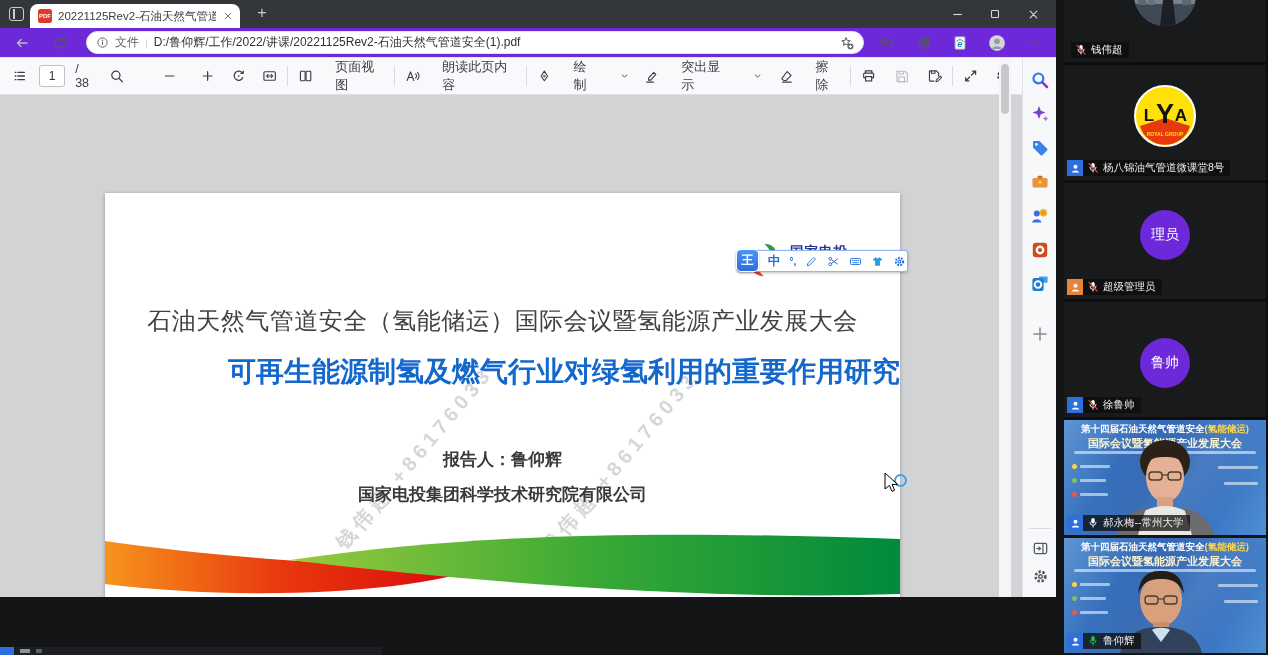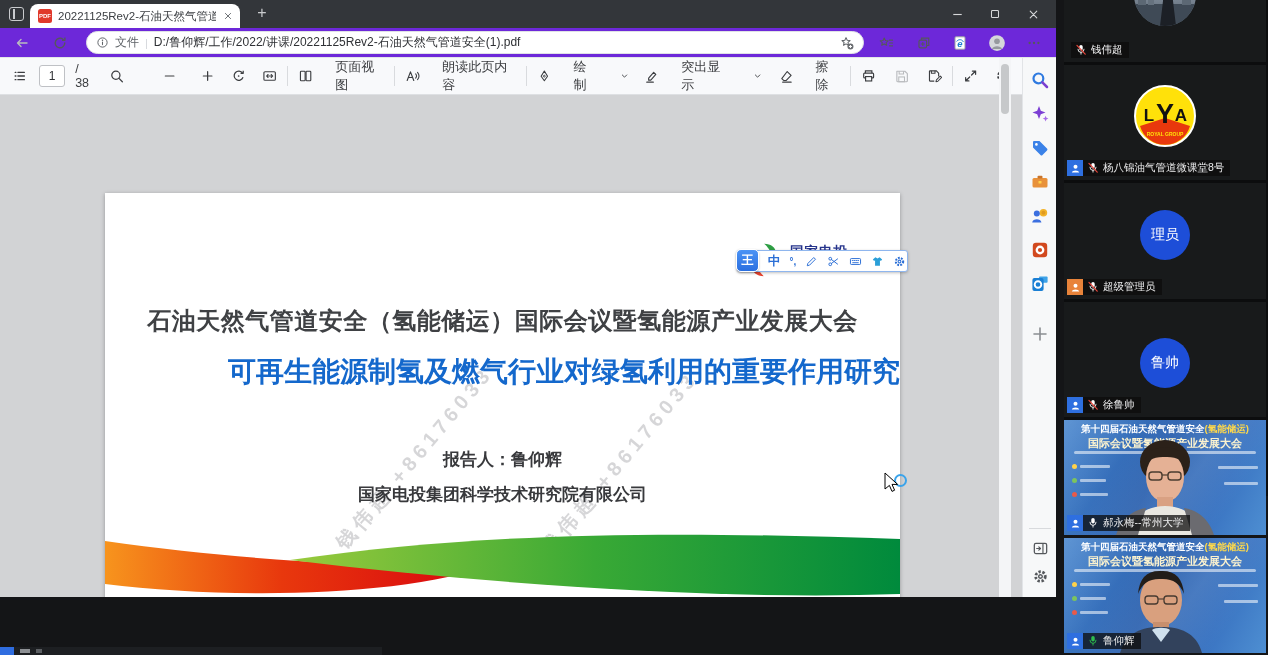--- a/index.html
+++ b/index.html
@@ -42,21 +42,21 @@
   .sbcol{position:absolute;left:7px;top:12px;display:flex;flex-direction:column;gap:14px}
   .sbi{width:20px;height:20px}
   .sbdiv{position:absolute;left:6px;bottom:68px;width:22px;height:1px;background:#d8dadd}
 
   
   .slide{position:absolute;left:105px;top:98px;width:795px;height:450px;background:#fff;box-shadow:0 1px 4px rgba(0,0,0,.3);overflow:hidden}
   .spiclogo{position:absolute;right:52px;top:48px;display:flex;align-items:center;gap:7px}
   .spictxt{display:flex;flex-direction:column;line-height:1.05;color:#26348c;font-weight:bold}
   .spic-cn{font-size:13.5px;letter-spacing:1px}
   .spic-en{font-size:15px;letter-spacing:2px}
-  .s-title{position:absolute;top:112px;width:100%;text-align:center;font-size:24px;font-weight:700;color:#3f4144;letter-spacing:.5px}
+  .s-title{position:absolute;top:112px;width:100%;text-align:center;font-size:24px;font-weight:400;color:#3f4144;letter-spacing:.5px}
   .s-sub{position:absolute;top:160px;width:100%;text-align:right;font-size:28px;font-weight:800;color:#1468cc}
   .s-presenter{position:absolute;top:255px;width:100%;text-align:center;font-size:17px;font-weight:700;color:#38393c}
   .s-org{position:absolute;top:290px;width:100%;text-align:center;font-size:17px;font-weight:700;color:#38393c}
   .s-date{position:absolute;top:324px;width:100%;text-align:center;font-size:17px;font-weight:700;color:#38393c}
   .wm{position:absolute;font-size:20px;letter-spacing:5px;color:rgba(135,135,140,.34);white-space:nowrap;transform-origin:0 0;font-weight:bold}
 
   
   .imebar{position:absolute;left:737px;top:250px;width:171px;height:22px;background:#fff;border:1px solid #8fb6ee;border-radius:3px;box-shadow:0 1px 3px rgba(0,0,0,.25);display:flex;align-items:center;gap:9px;padding-left:30px}
   .imelogo{position:absolute;left:-2px;top:-2px;width:23px;height:23px;border-radius:5px;background:linear-gradient(180deg,#4b93f5,#2a6fe0);border:1.5px solid #fff;color:#fff;font-size:12px;font-weight:bold;display:flex;align-items:center;justify-content:center;box-shadow:0 1px 2px rgba(0,0,0,.3)}
   .imetxt{color:#2c6fd6;font-size:12.5px;font-weight:bold}
@@ -68,21 +68,21 @@
   .cursor{position:absolute;left:884px;top:472px}
 
   
   #meeting{position:absolute;left:1064px;top:0;width:204px;height:496px;background:#0c0d0e}
   .tile{position:absolute;left:0;width:202px;background:#181a1b;overflow:hidden}
   .nlabel{position:absolute;left:3px;bottom:4px;display:flex;align-items:stretch;max-width:195px}
   .pbadge{width:16px;flex:0 0 16px;display:flex;align-items:center;justify-content:center}
   .b-blue{background:#2e6fe0}.b-orange{background:#e8833a}
   .ntext{background:rgba(12,12,12,.75);display:flex;align-items:center;gap:4px;padding:1px 6px 1px 4px;color:#ededee;font-size:10.5px;white-space:nowrap;overflow:hidden}
   .micw{width:12px;height:12px;flex:0 0 12px}
-  .bluecircle{position:absolute;left:76px;width:50px;height:50px;border-radius:50%;background:#1d4ed8;color:#fff;display:flex;align-items:center;justify-content:center;font-size:14px}
+  .bluecircle{position:absolute;left:76px;width:50px;height:50px;border-radius:50%;background:#6d28d9;color:#fff;display:flex;align-items:center;justify-content:center;font-size:14px}
   .banner{position:absolute;inset:0;background:linear-gradient(115deg,#4584cd 0%,#2e63b0 45%,#3a74c2 75%,#4e8fd2 100%)}
   .banner:after{content:"";position:absolute;inset:0;background:linear-gradient(125deg,rgba(255,255,255,.14) 0%,rgba(255,255,255,0) 30%,rgba(255,255,255,.1) 60%,rgba(255,255,255,0) 80%)}
   .bl1{position:absolute;top:3px;width:100%;text-align:center;font-size:9.5px;font-weight:bold;color:#fff;white-space:nowrap;z-index:2}
   .bl1 .yel{color:#ffd94a}
   .bl2{position:absolute;top:16px;width:100%;text-align:center;font-size:11px;font-weight:bold;color:#fcf3cf;white-space:nowrap;z-index:2}
   .bcap{position:absolute;top:31px;left:10px;right:10px;height:3px;background:rgba(255,255,255,.55);border-radius:2px;z-index:2}
   .brow{position:absolute;display:flex;align-items:center;gap:3px;z-index:2}
   .bdot{width:5px;height:5px;border-radius:50%}
   .bbar{height:3px;background:rgba(255,255,255,.55);border-radius:1px}
   .psvg{position:absolute;left:0;top:0;z-index:3}

